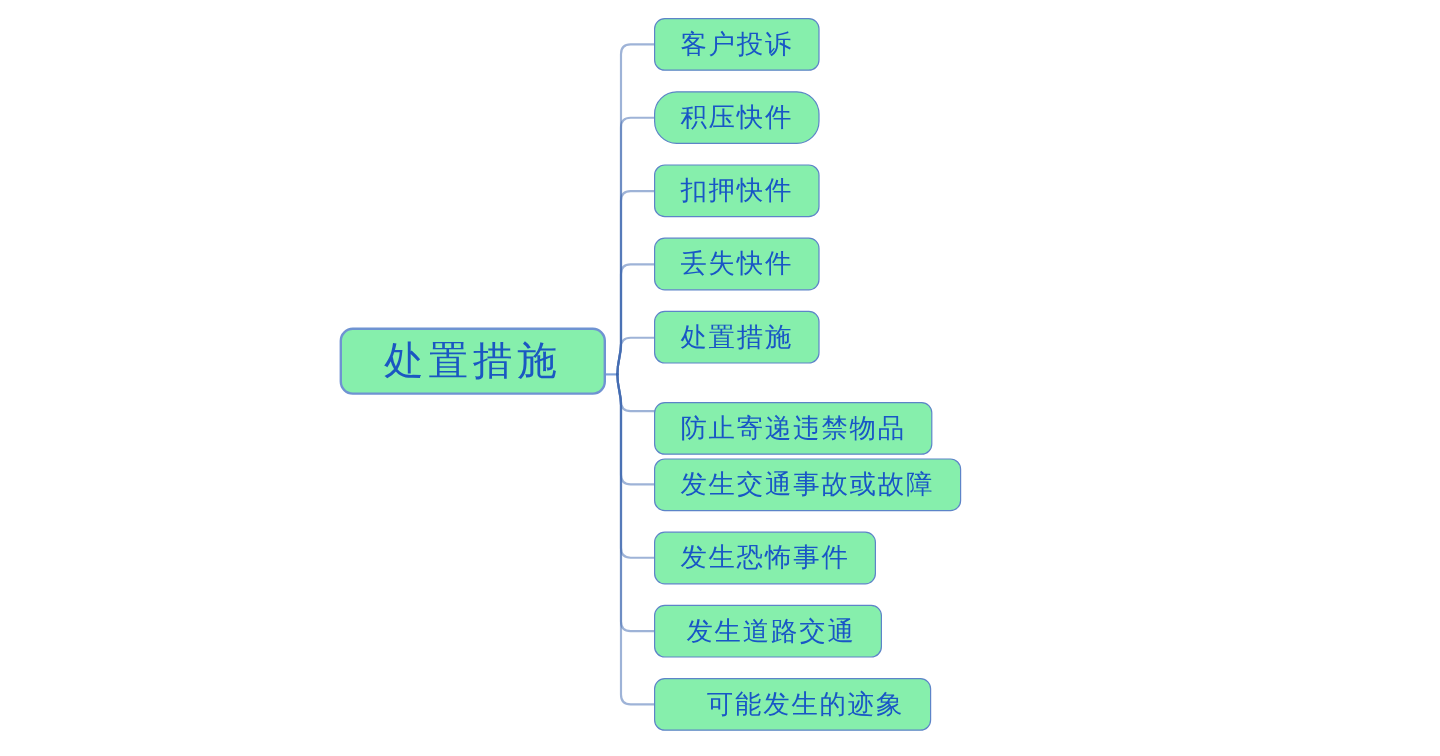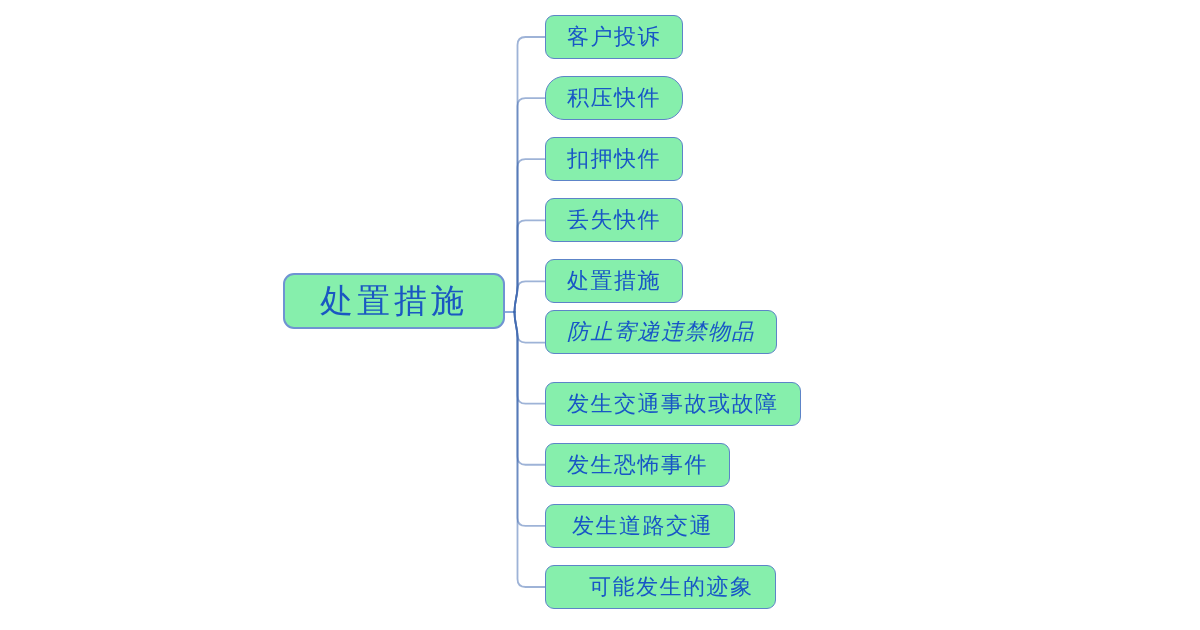--- a/index.html
+++ b/index.html
@@ -72,21 +72,21 @@
       </div>
       <div class="node child-node" style="top: 137.22px;">
         <span class="node-label">扣押快件</span>
       </div>
       <div class="node child-node" style="top: 198.33px;">
         <span class="node-label">丢失快件</span>
       </div>
       <div class="node child-node" style="top: 259.44px;">
         <span class="node-label">处置措施</span>
       </div>
-      <div class="node child-node" style="top: 310px; font-style: italic;">
+      <div class="node child-node" style="top: 335px;">
         <span class="node-label">防止寄递违禁物品</span>
       </div>
       <div class="node child-node" style="top: 381.66px;">
         <span class="node-label">发生交通事故或故障</span>
       </div>
       <div class="node child-node" style="top: 442.77px;">
         <span class="node-label">发生恐怖事件</span>
       </div>
       <div class="node child-node" style="top: 503.88px; padding-left: 26px;">
         <span class="node-label">发生道路交通</span>

